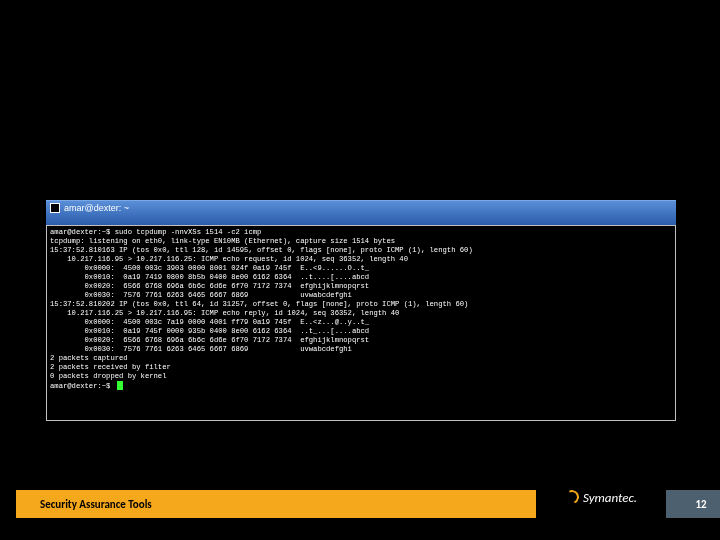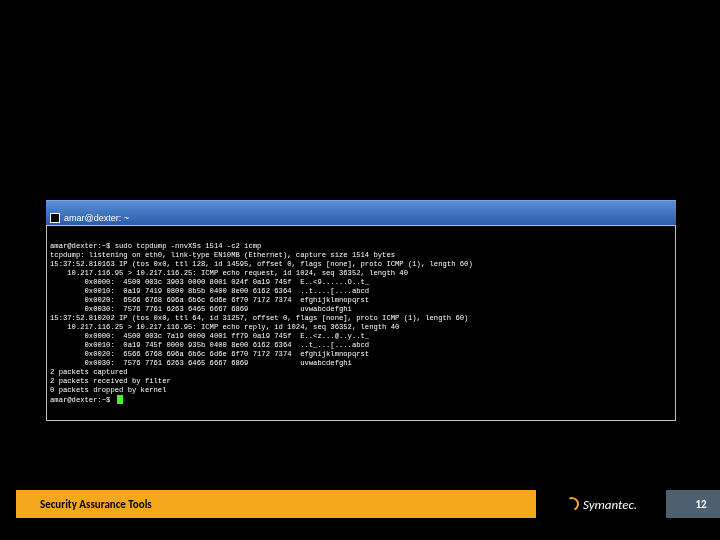--- a/index.html
+++ b/index.html
@@ -44,39 +44,39 @@
     width: 630px;
     height: 210px;
   }
   .term-titlebar {
     background: linear-gradient(#5a8fd8, #2a5caa);
     color: #fff;
     font-size: 9px;
     font-family: Tahoma, sans-serif;
     padding: 12px 4px;
     display: flex;
-    align-items: flex-start;
+    align-items: flex-end;
     height: 21px;
     border-top: 1px solid #7aa8e8;
   }
   .term-titlebar .icon {
     width: 10px; height: 10px;
     background: #000;
     margin-right: 4px;
     display: inline-block;
     border: 1px solid #fff;
   }
   .term-body {
     background: #000;
     border: 1px solid #c0c0c0;
     font-family: "Courier New", monospace;
     font-size: 7.2px;
     color: #fff;
     line-height: 1.25;
-    padding: 16px 3px;
+    padding: 2px 3px;
     white-space: pre;
     overflow: hidden;
     height: calc(100% - 14px);
   }
   .cursor {
     display: inline-block;
     width: 6px; height: 9px;
     background: #3f3;
     vertical-align: text-bottom;
     margin-left: 2px;
@@ -96,21 +96,20 @@
     align-items: center;
     padding-left: 24px;
     color: #000;
     font-size: 11px;
     font-weight: 600;
   }
   .footer-logo {
     width: 130px;
     background: #000;
     display: flex;
-    align-items: center;
     justify-content: center;
     color: #fff;
     font-size: 13px;
     font-style: italic;
     font-weight: 400;
     position: relative;
   }
   .footer-logo .swoosh {
     width: 14px; height: 14px;
     border: 2px solid #f6a81c;

